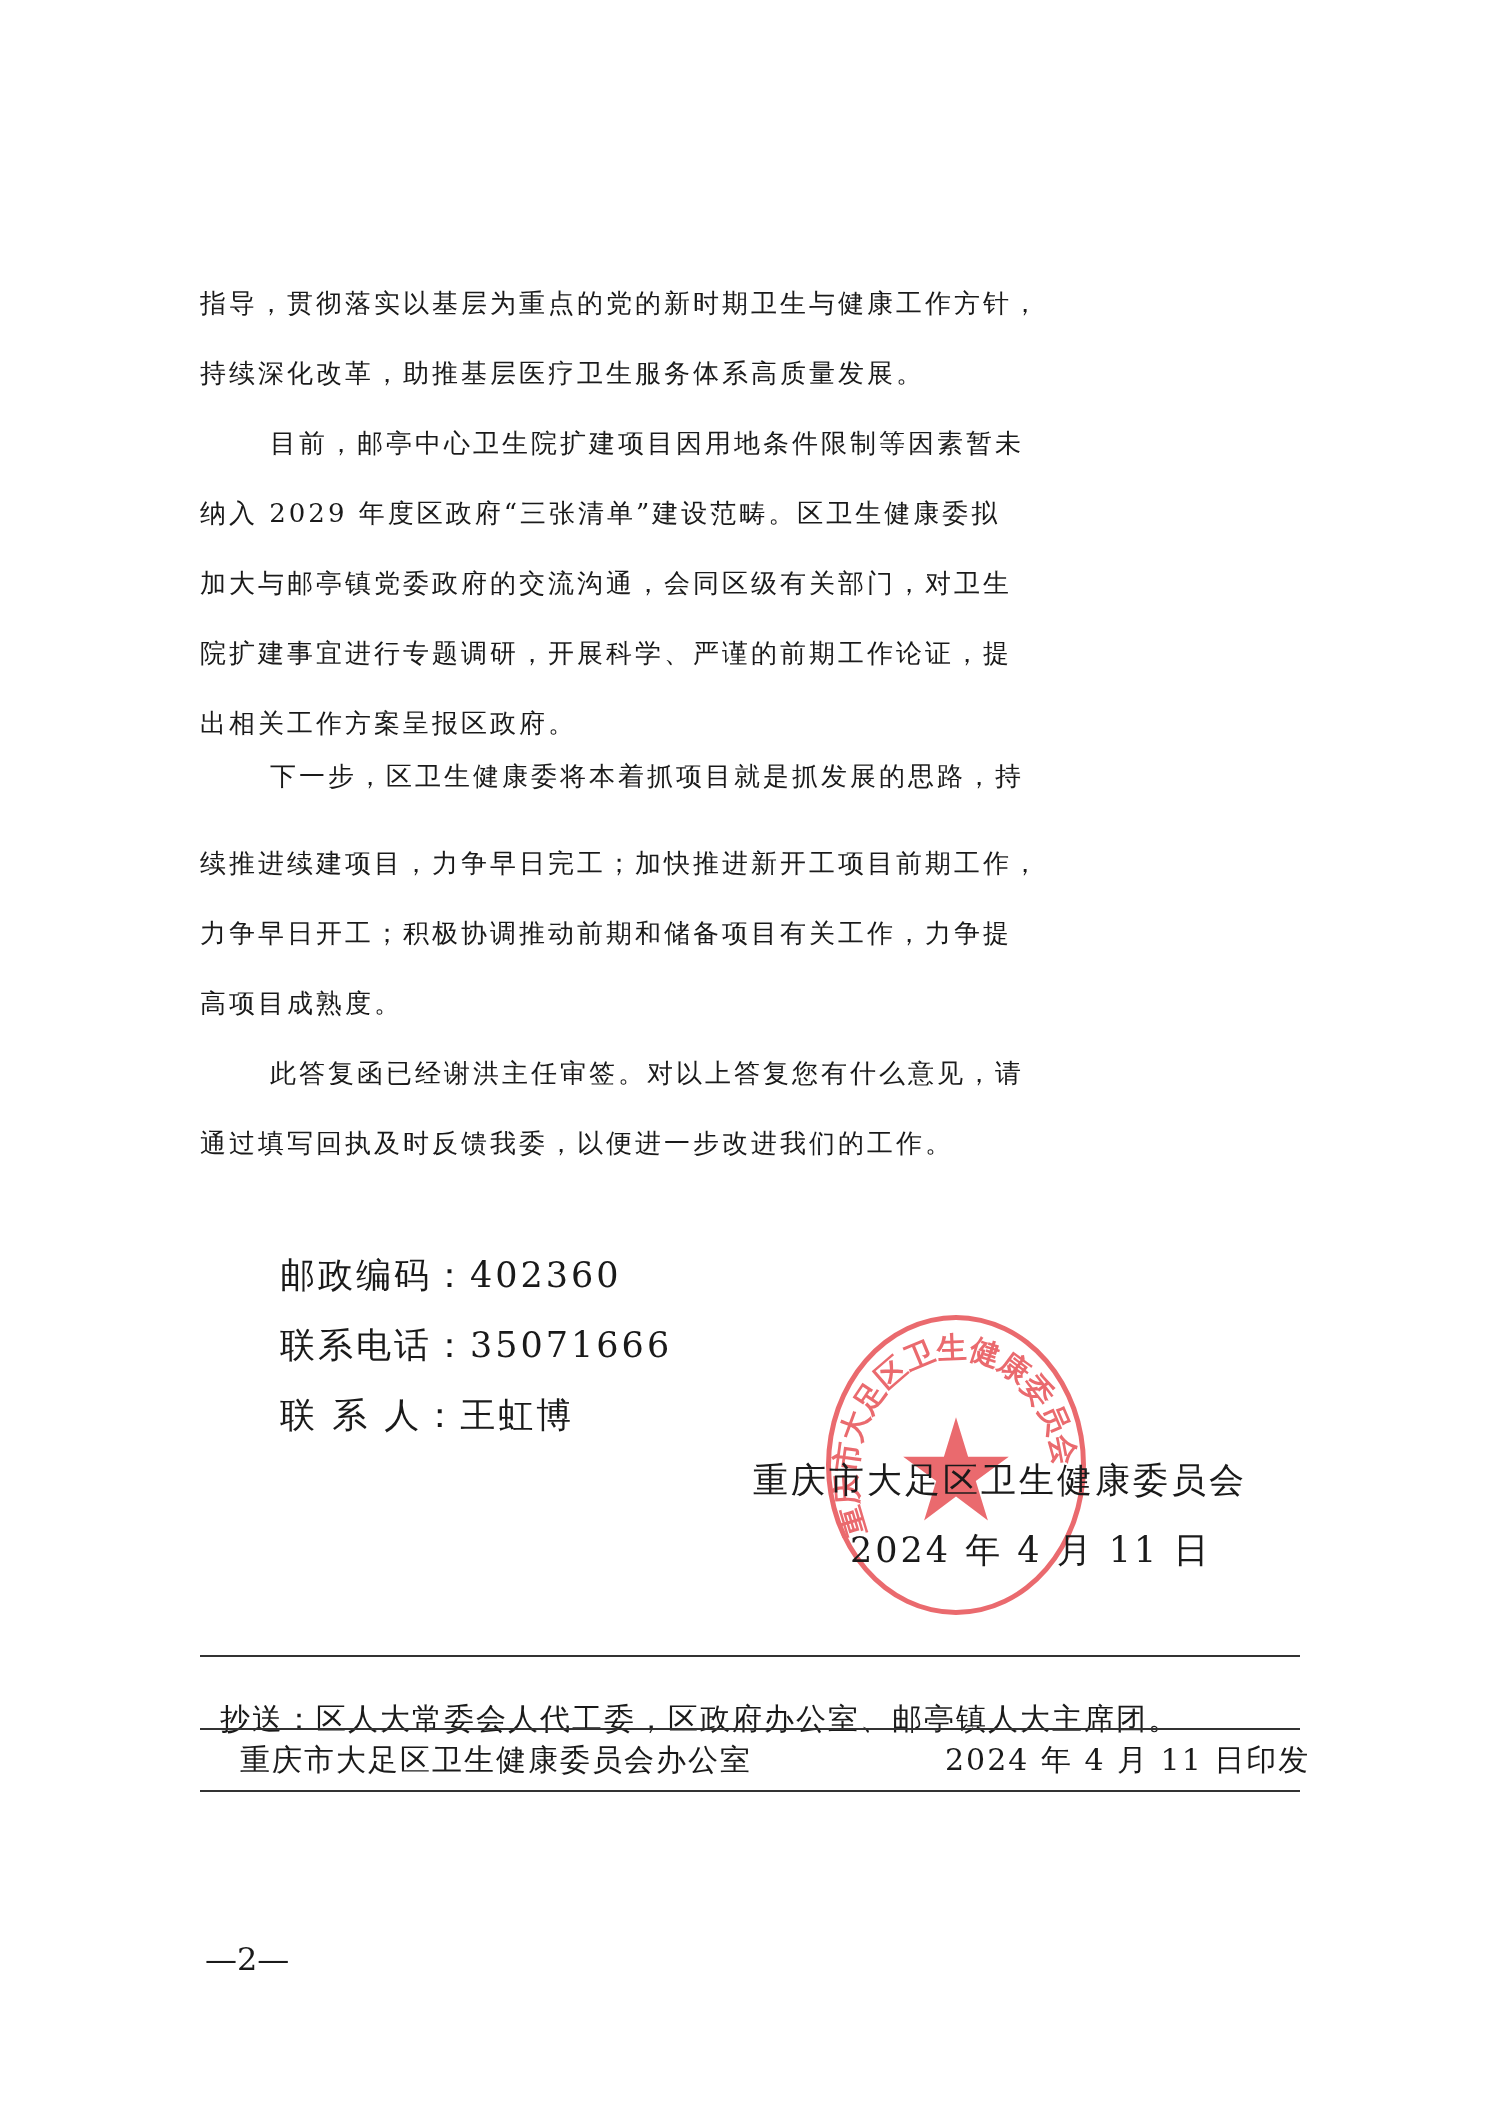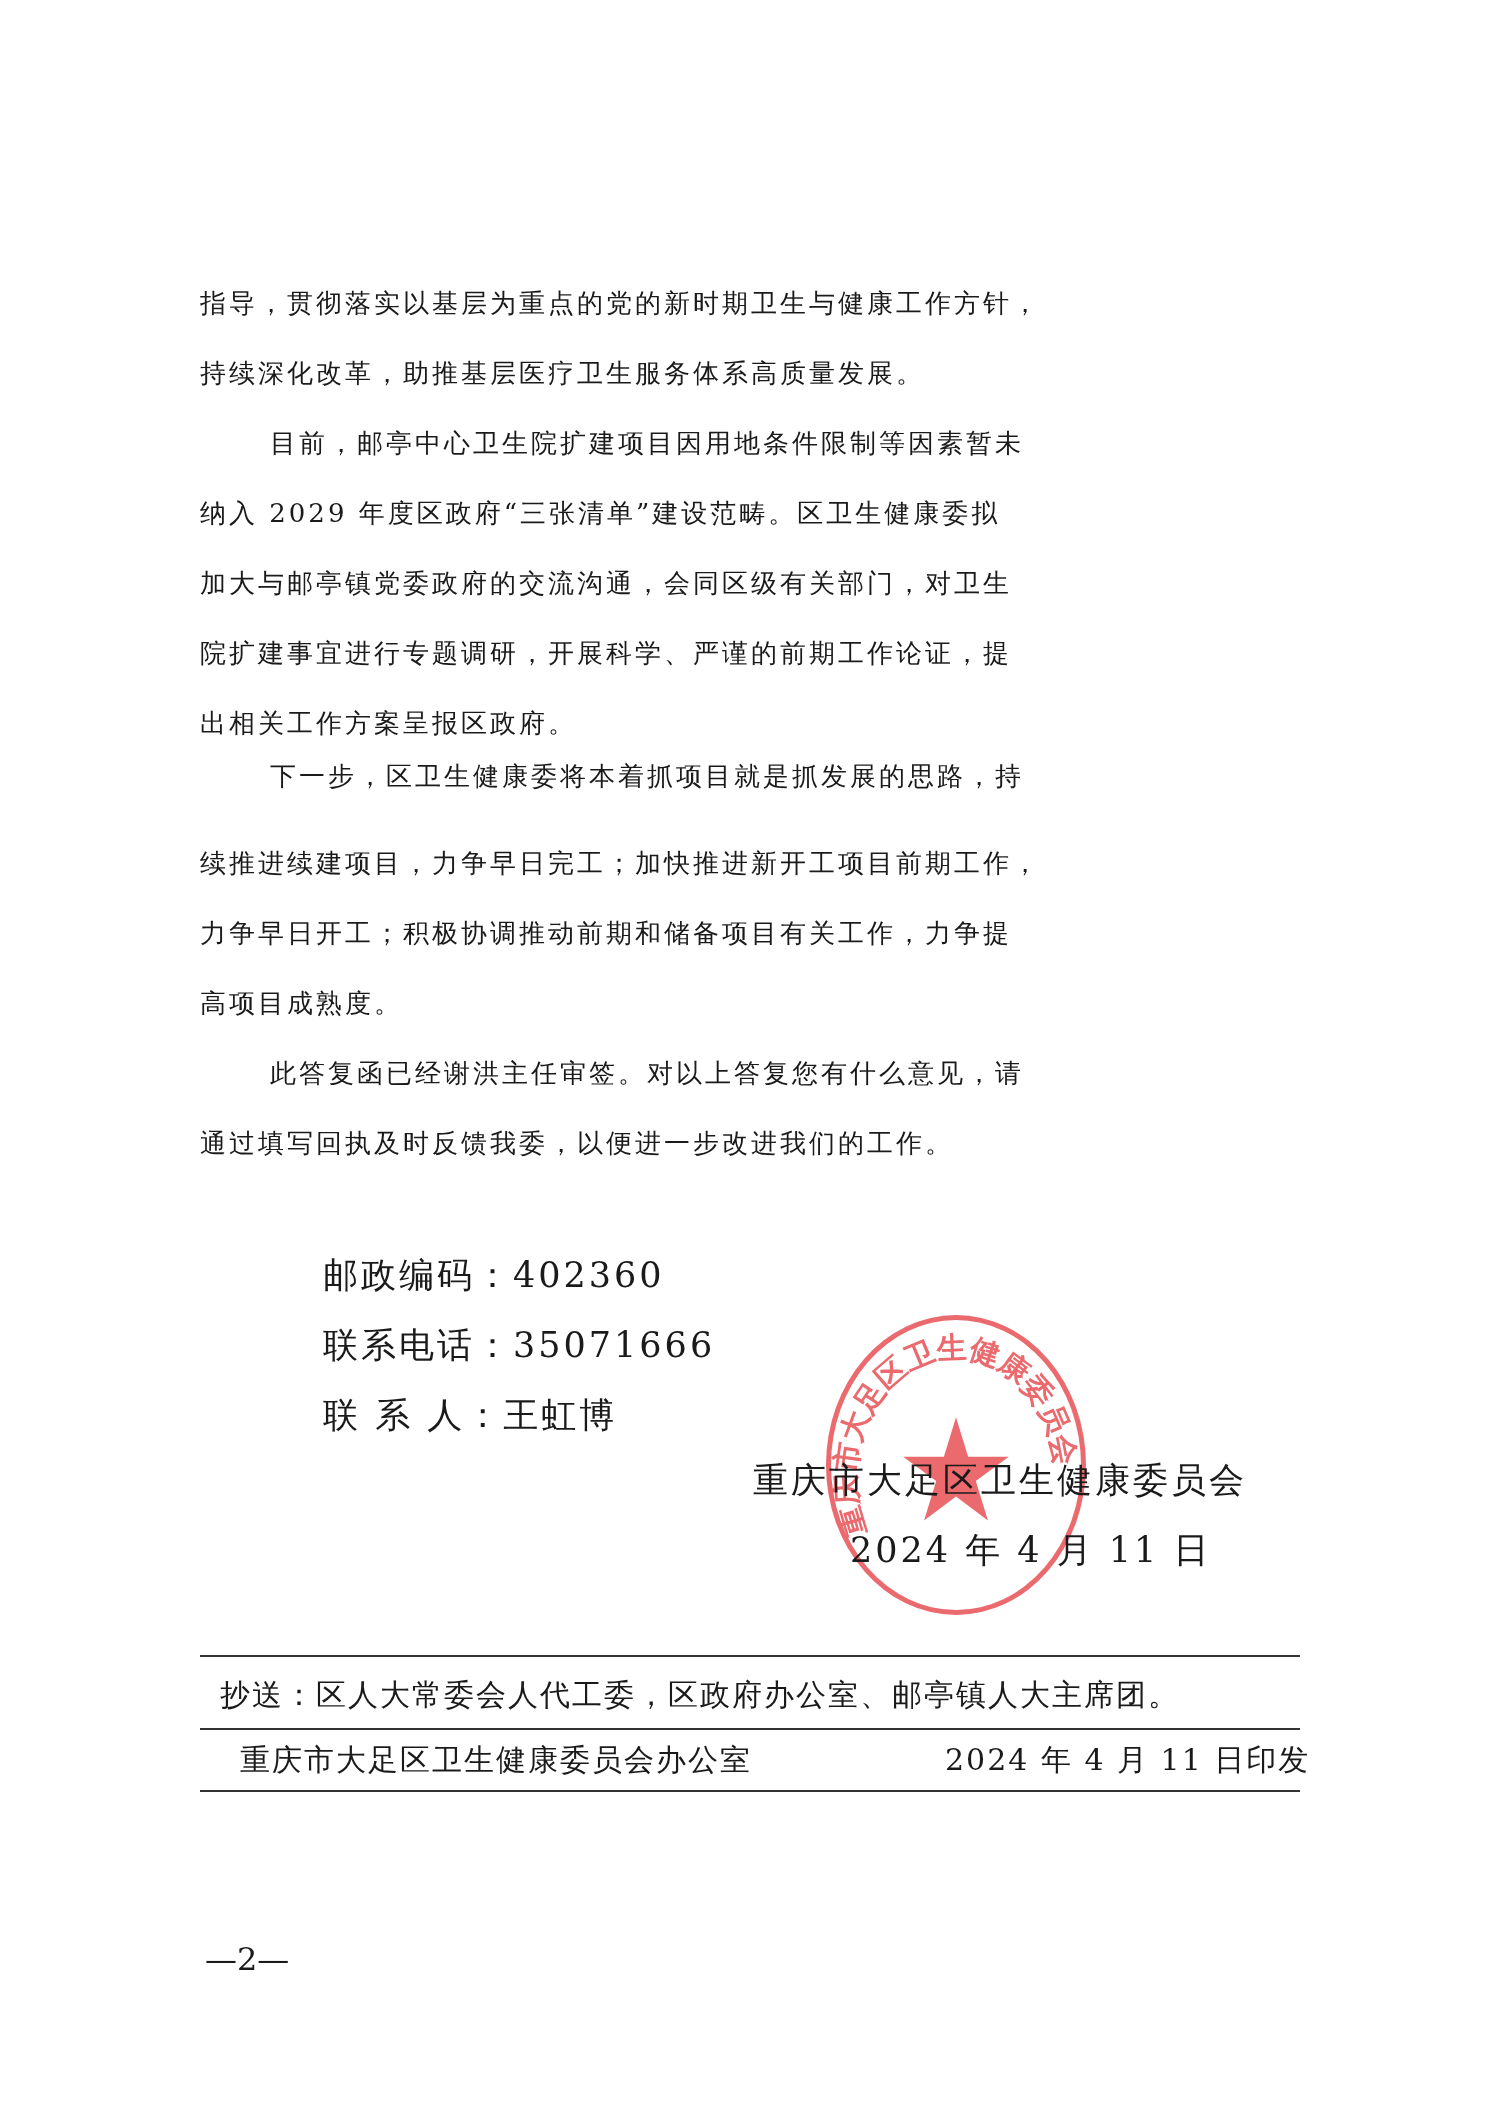--- a/index.html
+++ b/index.html
@@ -7,32 +7,32 @@
       width: 1488px; height: 2104px; position: relative; overflow: hidden;
       font-family: "DejaVu Serif", "Liberation Serif", serif;
       color: #1a1a1a;
     }
     .line {
       position: absolute; left: 200px; width: 1100px;
       font-size: 26px; line-height: 70px; white-space: nowrap;
       letter-spacing: 3px;
     }
     .indent { left: 270px; }
-    .contact { position: absolute; left: 280px; font-size: 35px; line-height: 70px; white-space: nowrap; letter-spacing: 3px; margin-left: 43px; }
+    .contact { position: absolute; left: 280px; font-size: 35px; line-height: 70px; white-space: nowrap; letter-spacing: 3px; }
     .sig { position: absolute; font-size: 35px; line-height: 60px; white-space: nowrap; letter-spacing: 3px; }
     .seal {
       position: absolute; left: 826px; top: 1315px; width: 250px; height: 290px;
       border: 5px solid #e85a5f; border-radius: 50%; opacity: 0.9;
     }
     .seal-text {
       position: absolute; left: 0; top: 0; width: 100%; height: 100%;
     }
     .star { position: absolute; left: 70px; top: 95px; width: 110px; height: 110px; }
     .rule { position: absolute; left: 200px; width: 1100px; border-top: 2px solid #333; }
-    .cc { position: absolute; left: 220px; font-size: 30px; line-height: 50px; white-space: nowrap; letter-spacing: 2px; }
+    .cc { position: absolute; left: 220px; font-size: 30px; line-height: 50px; white-space: nowrap; letter-spacing: 2px; margin-top: 24px; }
     .issuer { position: absolute; left: 240px; font-size: 30px; line-height: 50px; white-space: nowrap; letter-spacing: 2px; text-align: center; }
     .issuedate { position: absolute; left: 945px; font-size: 30px; line-height: 50px; white-space: nowrap; letter-spacing: 2px; text-align: center; }
     .pagenum { position: absolute; left: 205px; top: 1940px; font-size: 32px; }
   </style>
 </head>
 <body>
 
 <div>
   <div class="line" style="top:268px">指导，贯彻落实以基层为重点的党的新时期卫生与健康工作方针，</div>
   <div class="line" style="top:338px">持续深化改革，助推基层医疗卫生服务体系高质量发展。</div>

